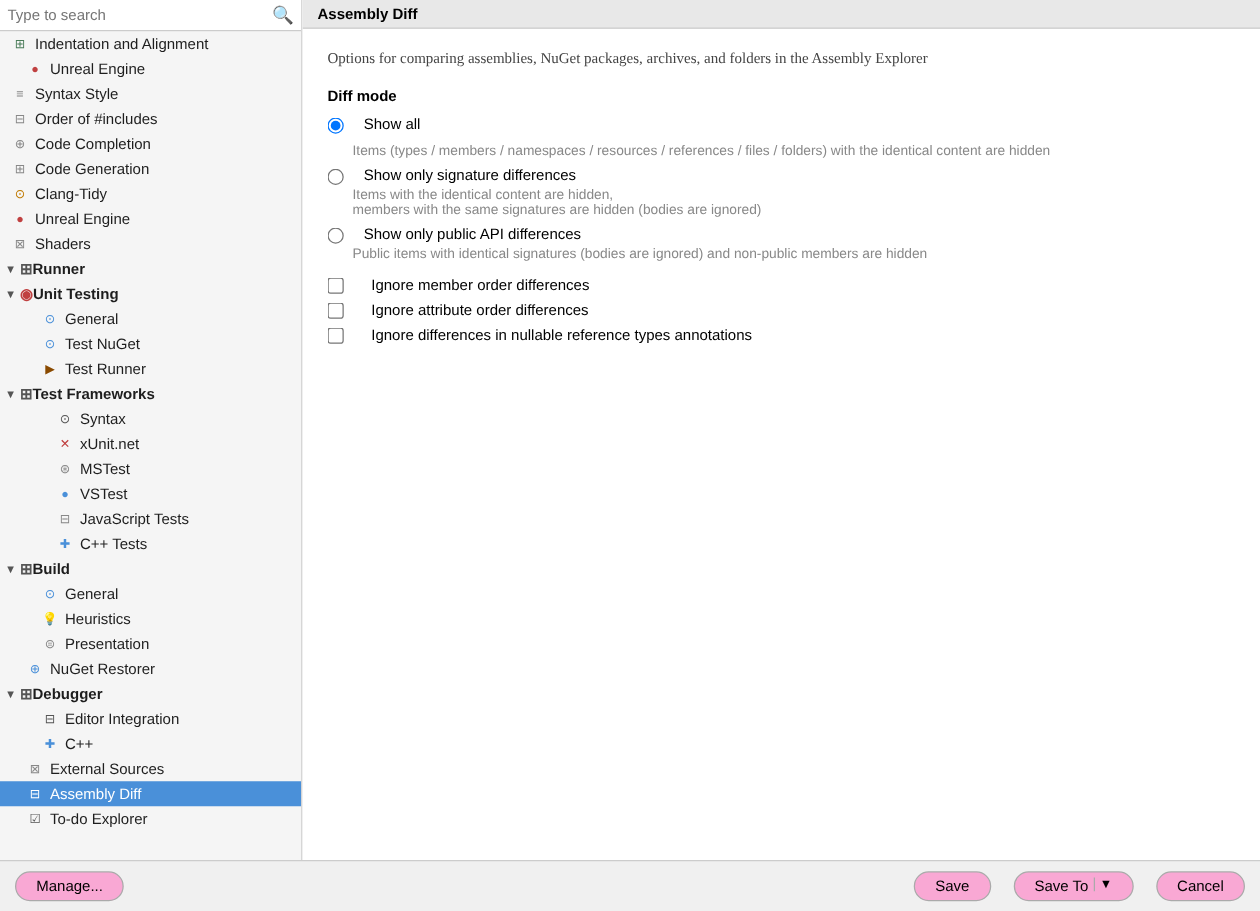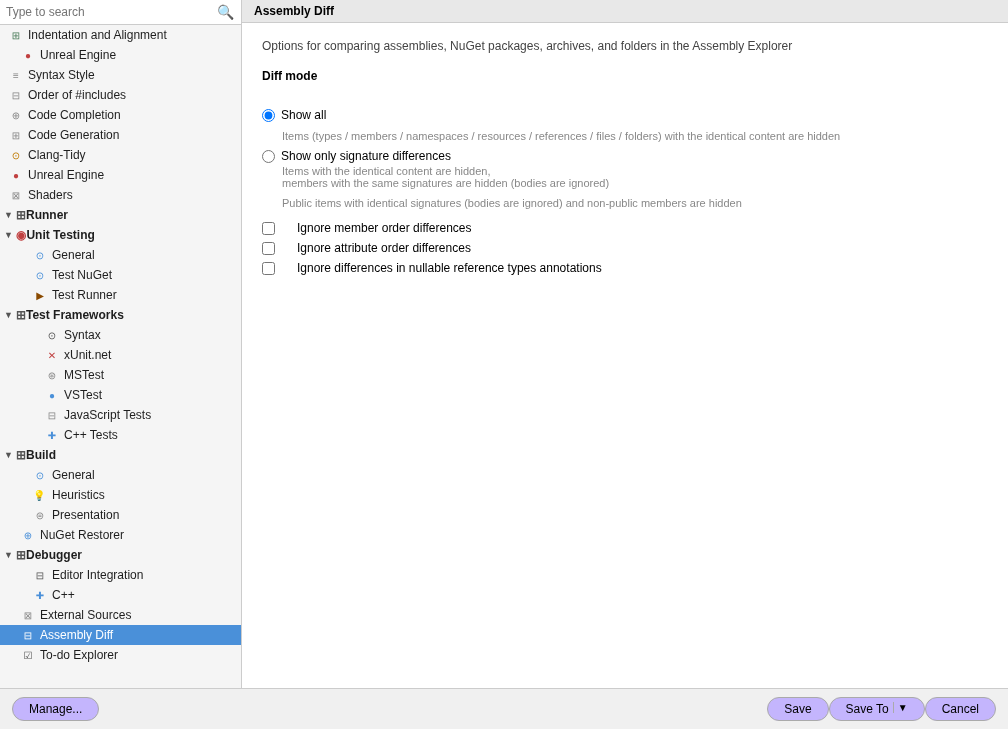--- a/index.html
+++ b/index.html
@@ -127,36 +127,37 @@
     }
     .panel-content {
       padding: 16px 20px;
       flex: 1;
       overflow-y: auto;
     }
     .description {
       color: #444;
       margin-bottom: 16px;
       font-size: 12px;
+      font-family: Liberation Serif, serif;
     }
     .section-label {
       font-weight: bold;
-      margin-bottom: 24px;
+      margin-bottom: 8px;
       font-size: 12px;
     }
     .radio-group {
       display: flex;
       flex-direction: column;
       gap: 6px;
       margin-bottom: 12px;
     }
     .radio-item {
       display: flex;
-      align-items: center;
-      gap: 6px;
+      align-items: flex-start;
+      gap: 16px;
     }
     .radio-item input[type=radio] {
       margin-top: 2px;
       flex-shrink: 0;
     }
     .radio-label {
       font-size: 12px;
     }
     .radio-hint {
       color: #888;
@@ -182,27 +183,27 @@
     .footer {
       background: #f0f0f0;
       border-top: 1px solid #ccc;
       padding: 8px 12px;
       display: flex;
       justify-content: space-between;
       align-items: center;
     }
     .footer-right {
       display: flex;
-      gap: 0;
+      gap: 18px;
     }
     .btn {
       padding: 4px 16px;
       font-size: 12px;
       border: 1px solid #aaa;
-      background: #c4b5fd;
+      background: #f9a8d4;
       cursor: pointer;
       border-radius: 12px;
     }
     .btn-save-to {
       display: flex;
       align-items: flex-start;
     }
     .btn-save-to .arrow {
       border-left: 1px solid #aaa;
       margin-left: 4px;
@@ -417,20 +418,24 @@
         <div>
           <div class="radio-item">
             <input type="radio" name="diffmode" id="show-only-signature" style="">
             <label for="show-only-signature" class="radio-label">Show only signature differences</label>
           </div>
           <div class="radio-hint" style="white-space:pre-line;">Items with the identical content are hidden,
 members with the same signatures are hidden (bodies are ignored)</div>
         </div>
 
         <div>
+          <div class="radio-item">
+            <input type="radio" name="diffmode" id="show-only-public-api" style="">
+            <label for="show-only-public-api" class="radio-label">Show only public API differences</label>
+          </div>
           <div class="radio-hint">Public items with identical signatures (bodies are ignored) and non-public members are hidden</div>
         </div>
       </div>
 
       <div class="checkbox-group">
         <div class="checkbox-item">
           <input type="checkbox" id="ignore-member-order" style="">
           <label for="ignore-member-order">Ignore member order differences</label>
         </div>
         <div class="checkbox-item">

